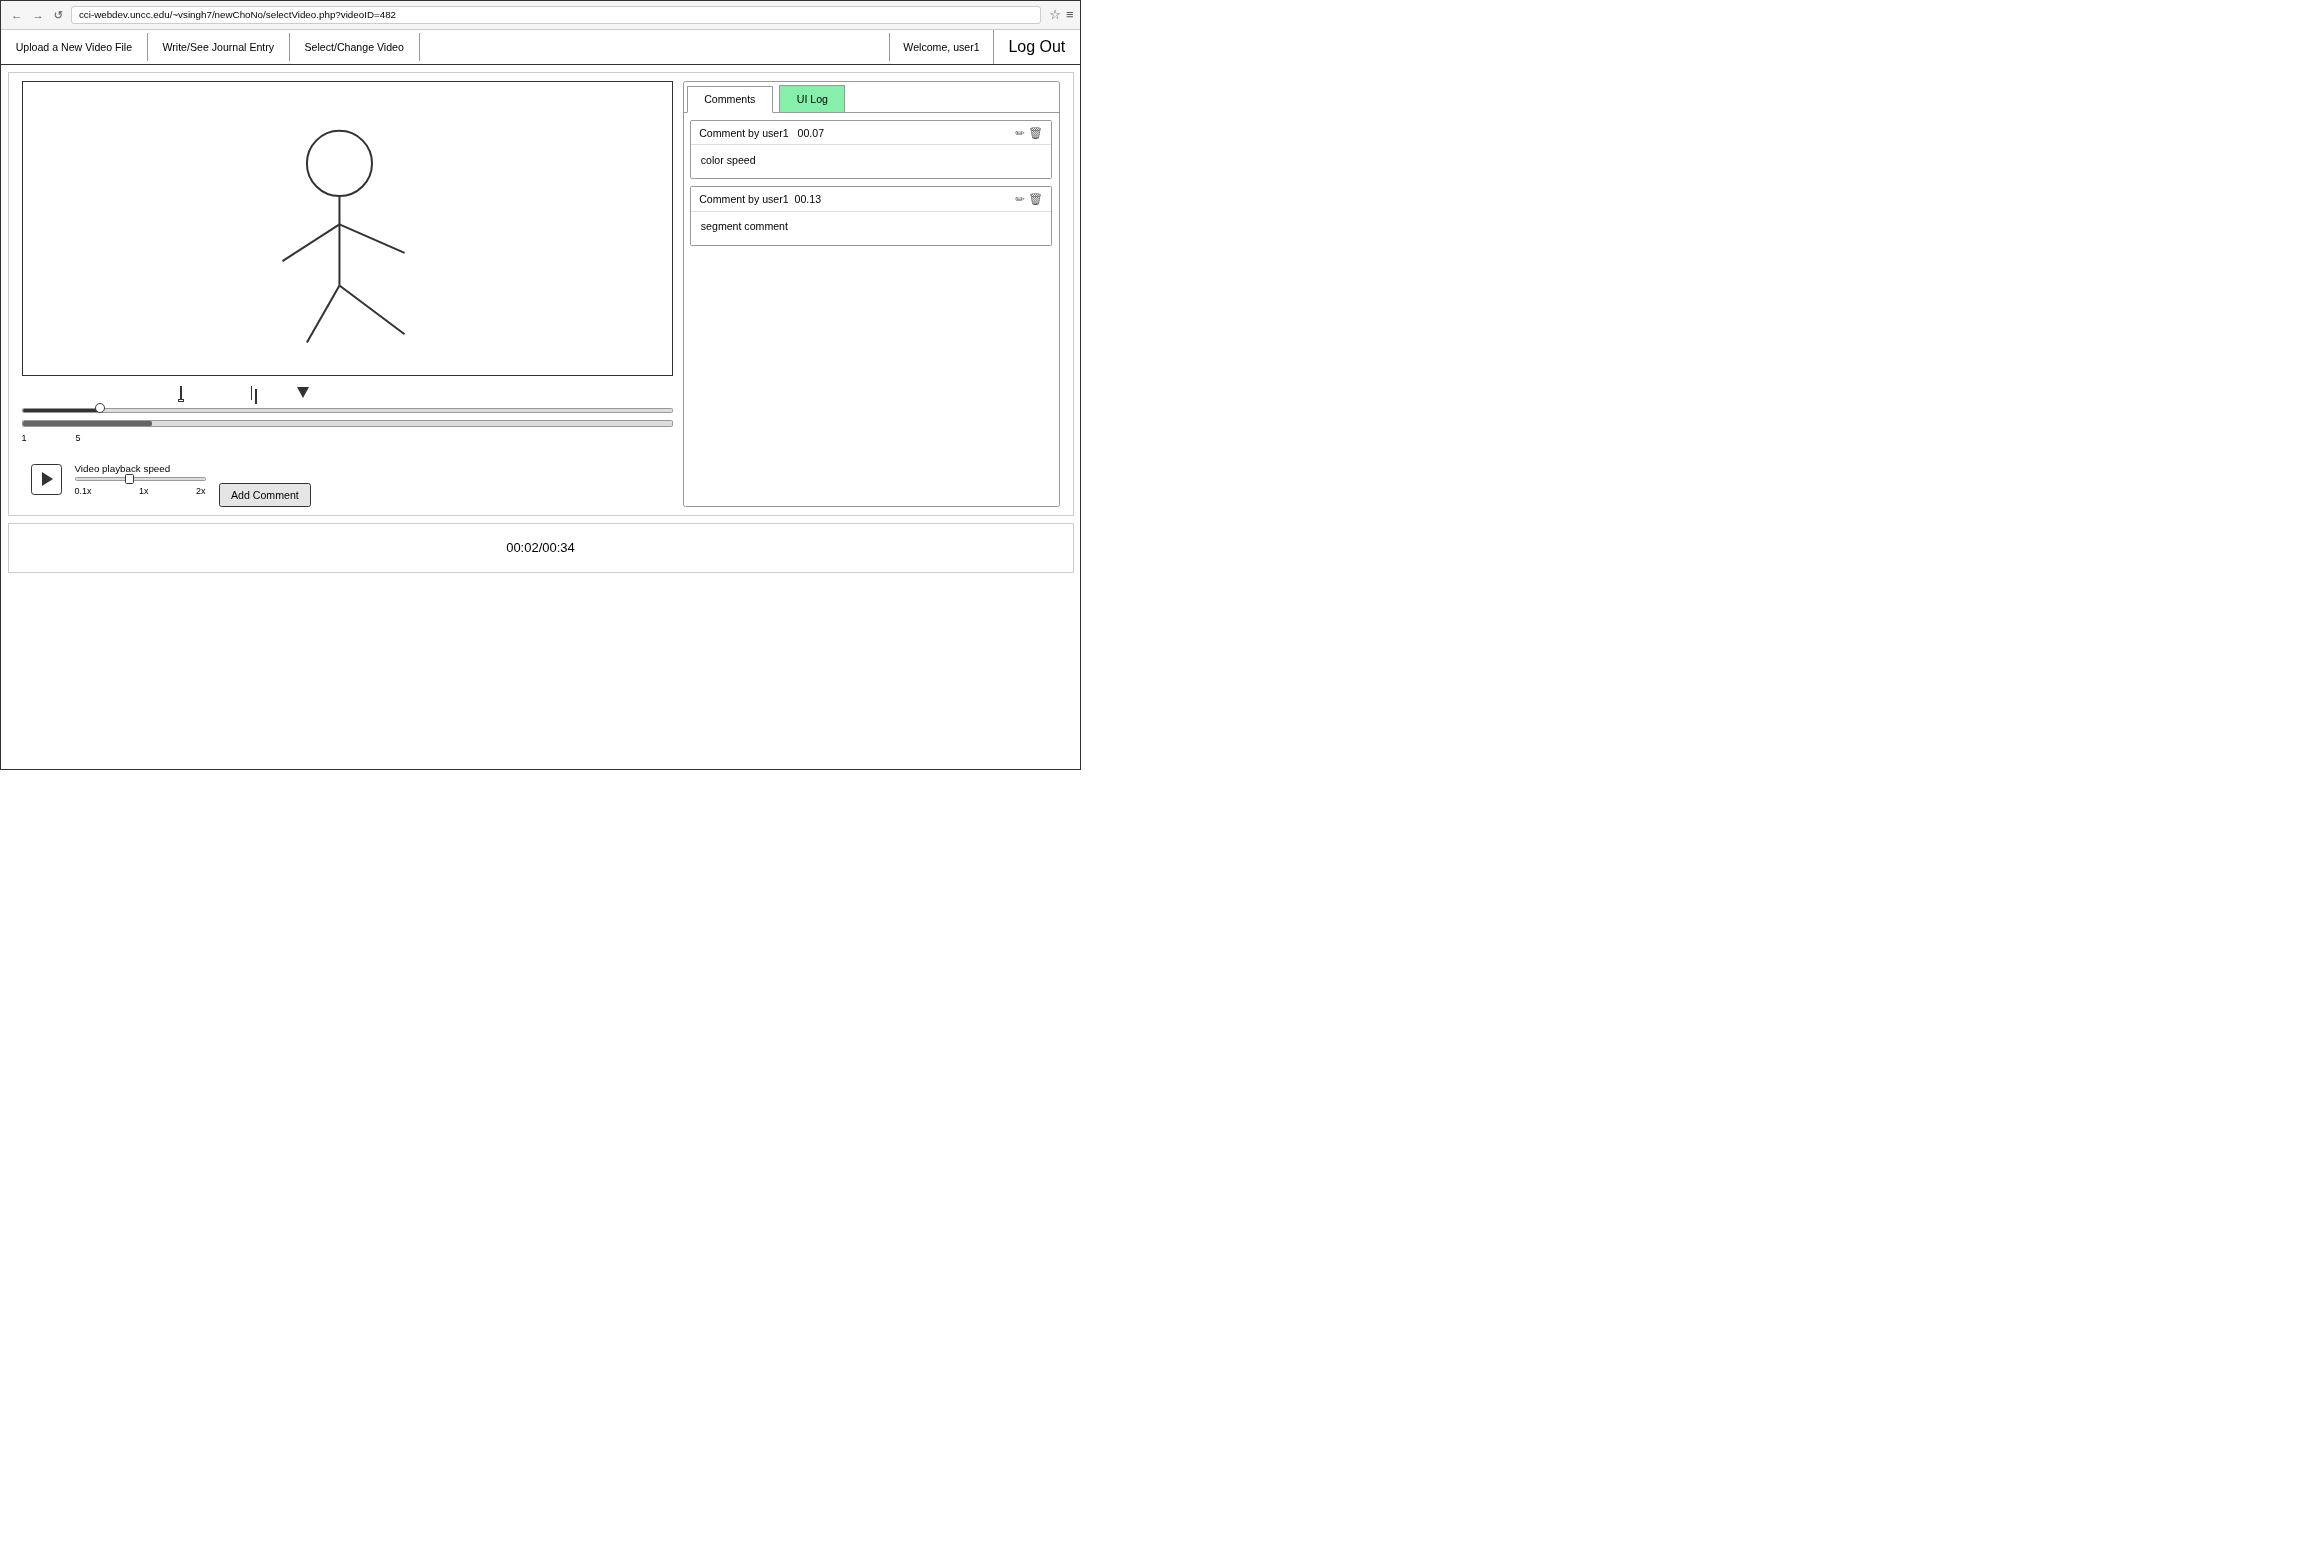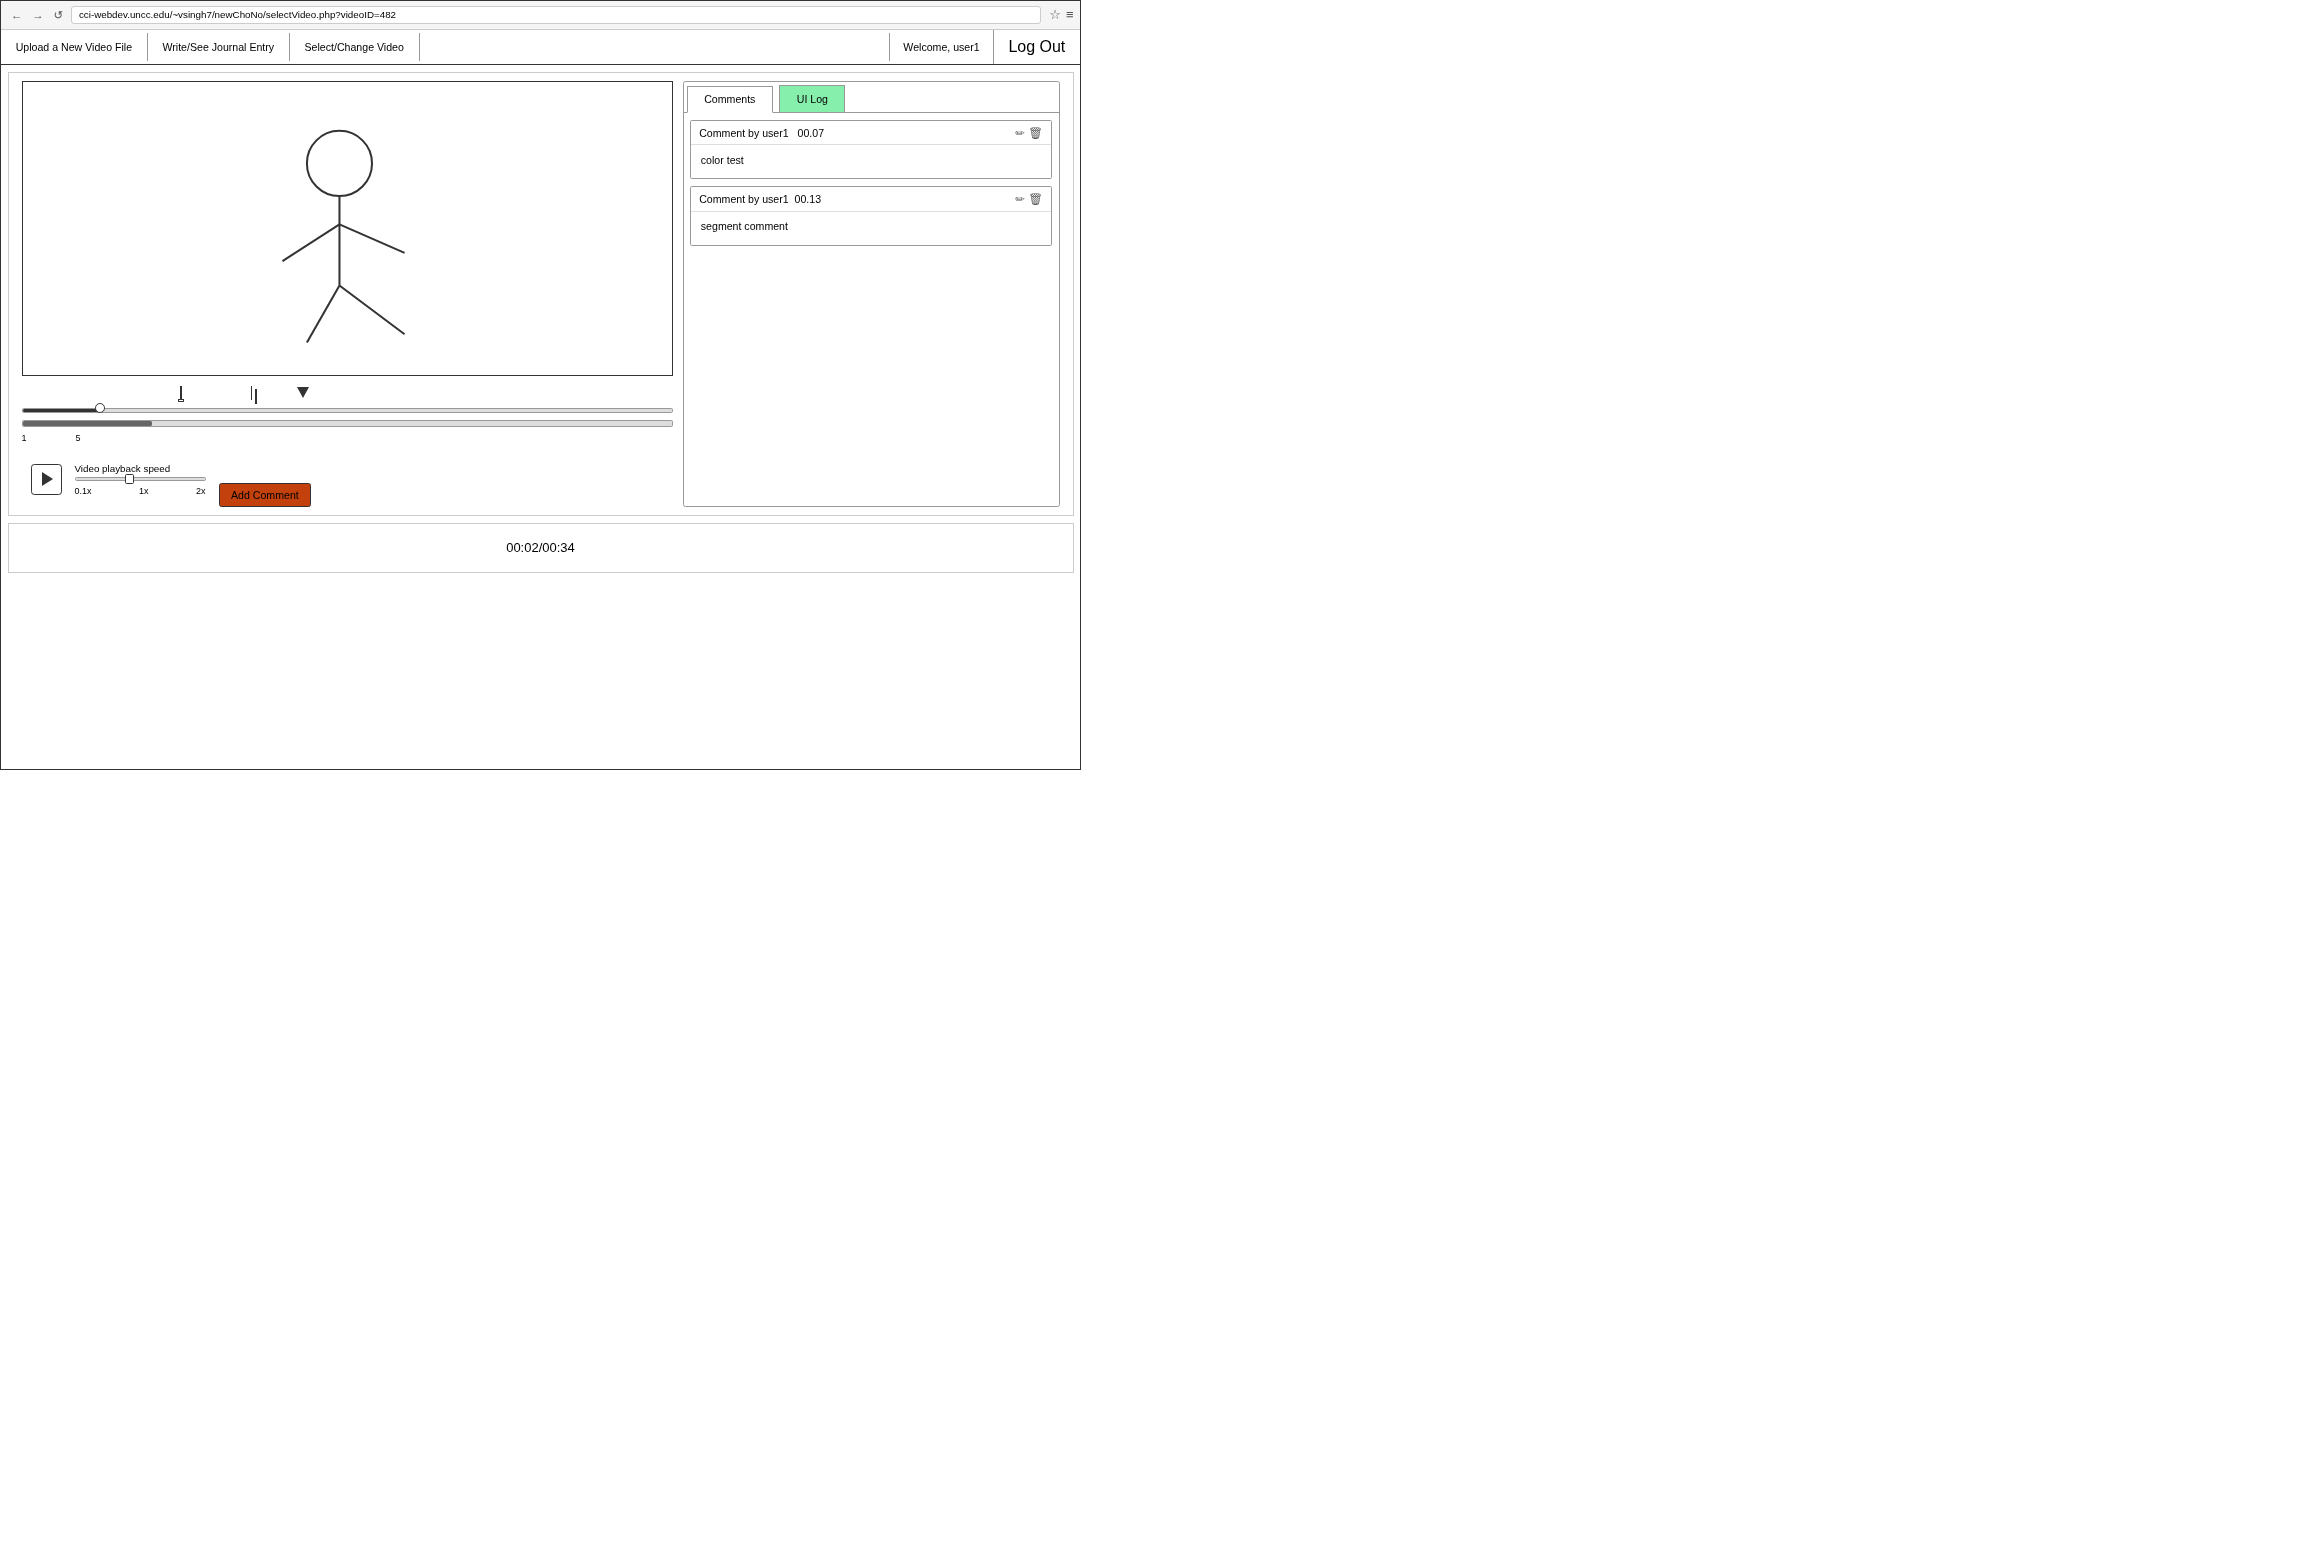--- a/index.html
+++ b/index.html
@@ -257,21 +257,21 @@
       display: flex;
       justify-content: space-between;
       width: 131px;
       margin-top: 4.9px;
       font-size: 9px;
     }
 
     .add-comment-btn {
       padding: 4.9px 11.5px;
       border: 0.8px solid #333;
-      background: #c2410c;
+      background: #e5e5e5;
       cursor: pointer;
       font-size: 10.6px;
       border-radius: 2.5px;
       margin-top: 32px;
     }
 
     
     .comments-panel {
       width: 377px;
       border: 0.8px solid #999;
@@ -482,21 +482,21 @@
       <div class="comments-list">
 
         <div class="comment-item">
           <div class="comment-header">
             <span class="comment-author-time">Comment by user1&nbsp;&nbsp;&nbsp;00.07</span>
             <div class="comment-icons">
               <span class="comment-icon">✏</span>
               <span class="comment-icon">🗑</span>
             </div>
           </div>
-          <div class="comment-body">color test</div>
+          <div class="comment-body">color speed</div>
         </div>
 
 
         <div class="comment-item">
           <div class="comment-header">
             <span class="comment-author-time">Comment by user1&nbsp;&nbsp;00.13</span>
             <div class="comment-icons">
               <span class="comment-icon">✏</span>
               <span class="comment-icon">🗑</span>
             </div>

